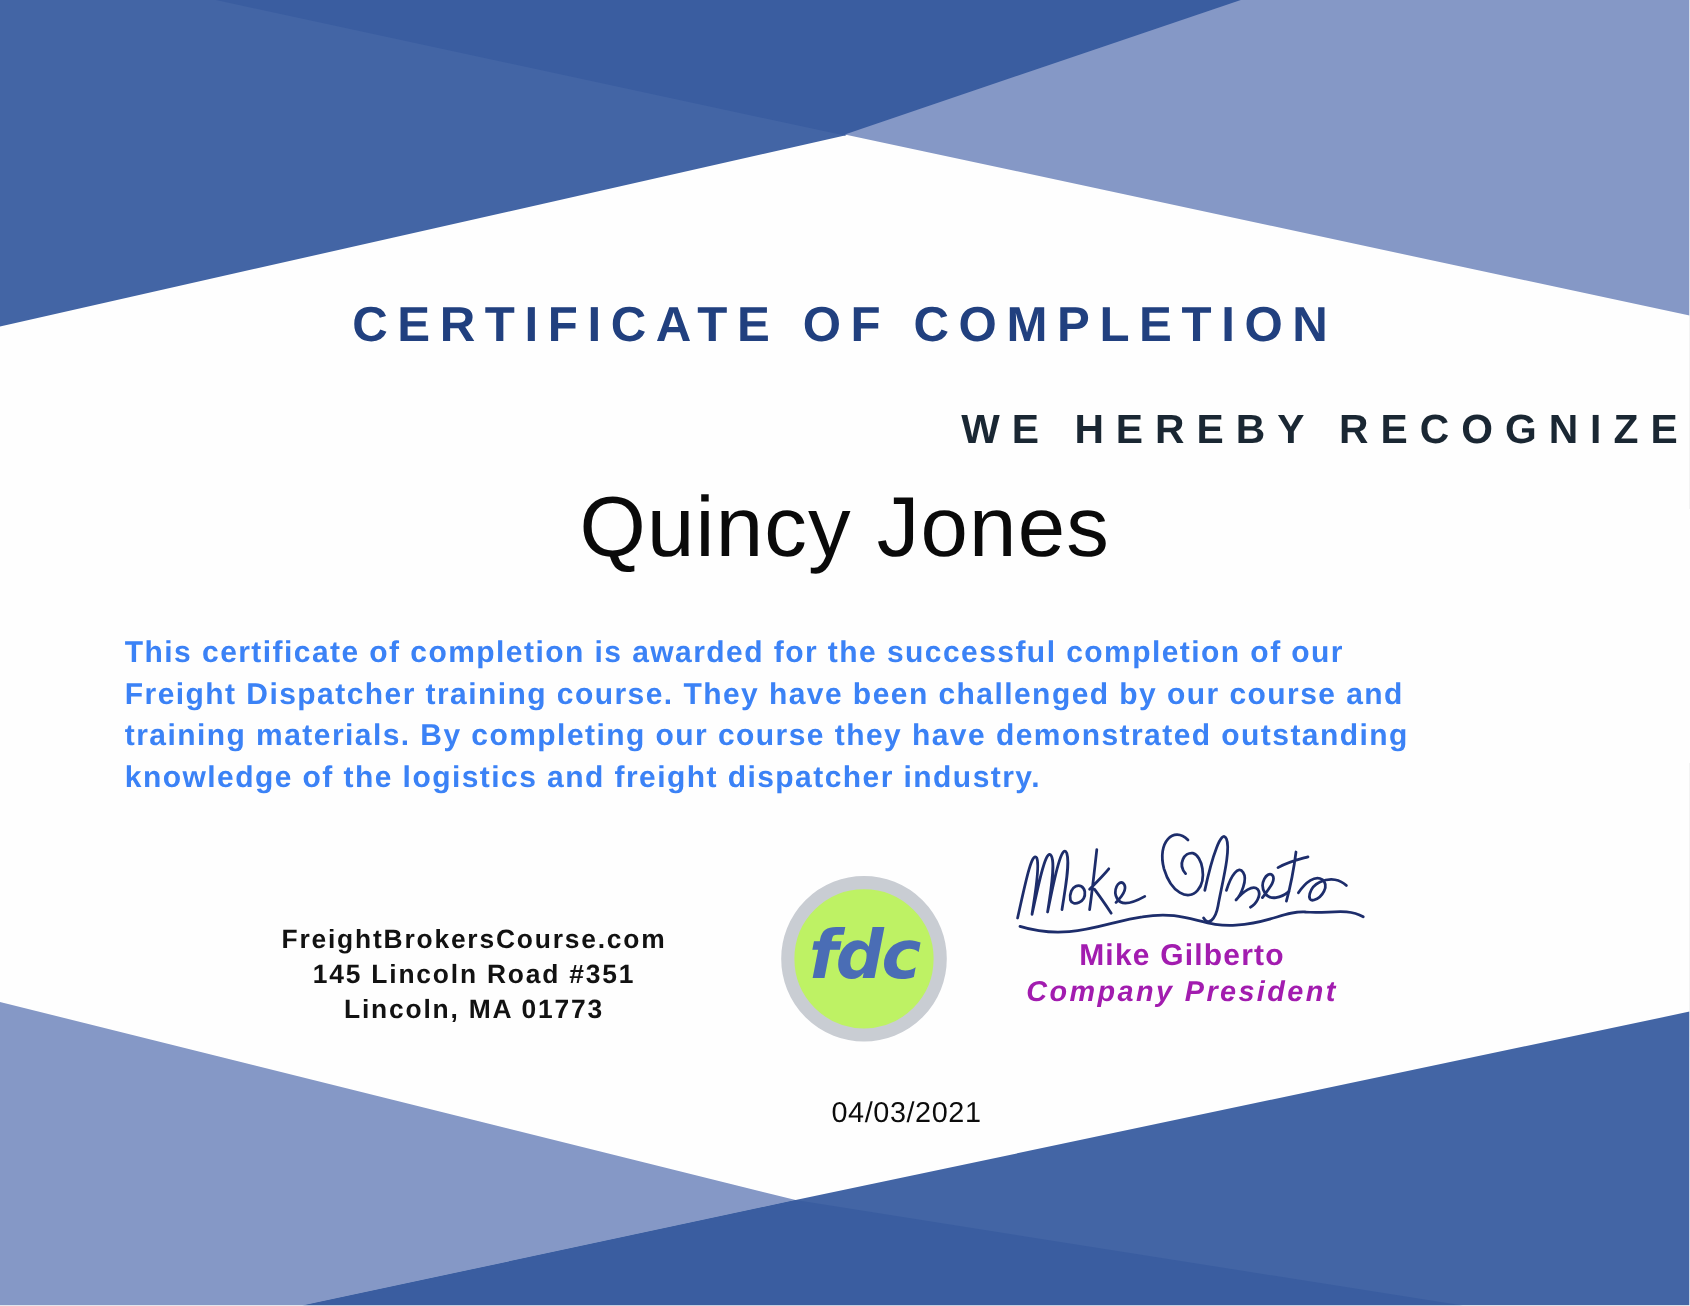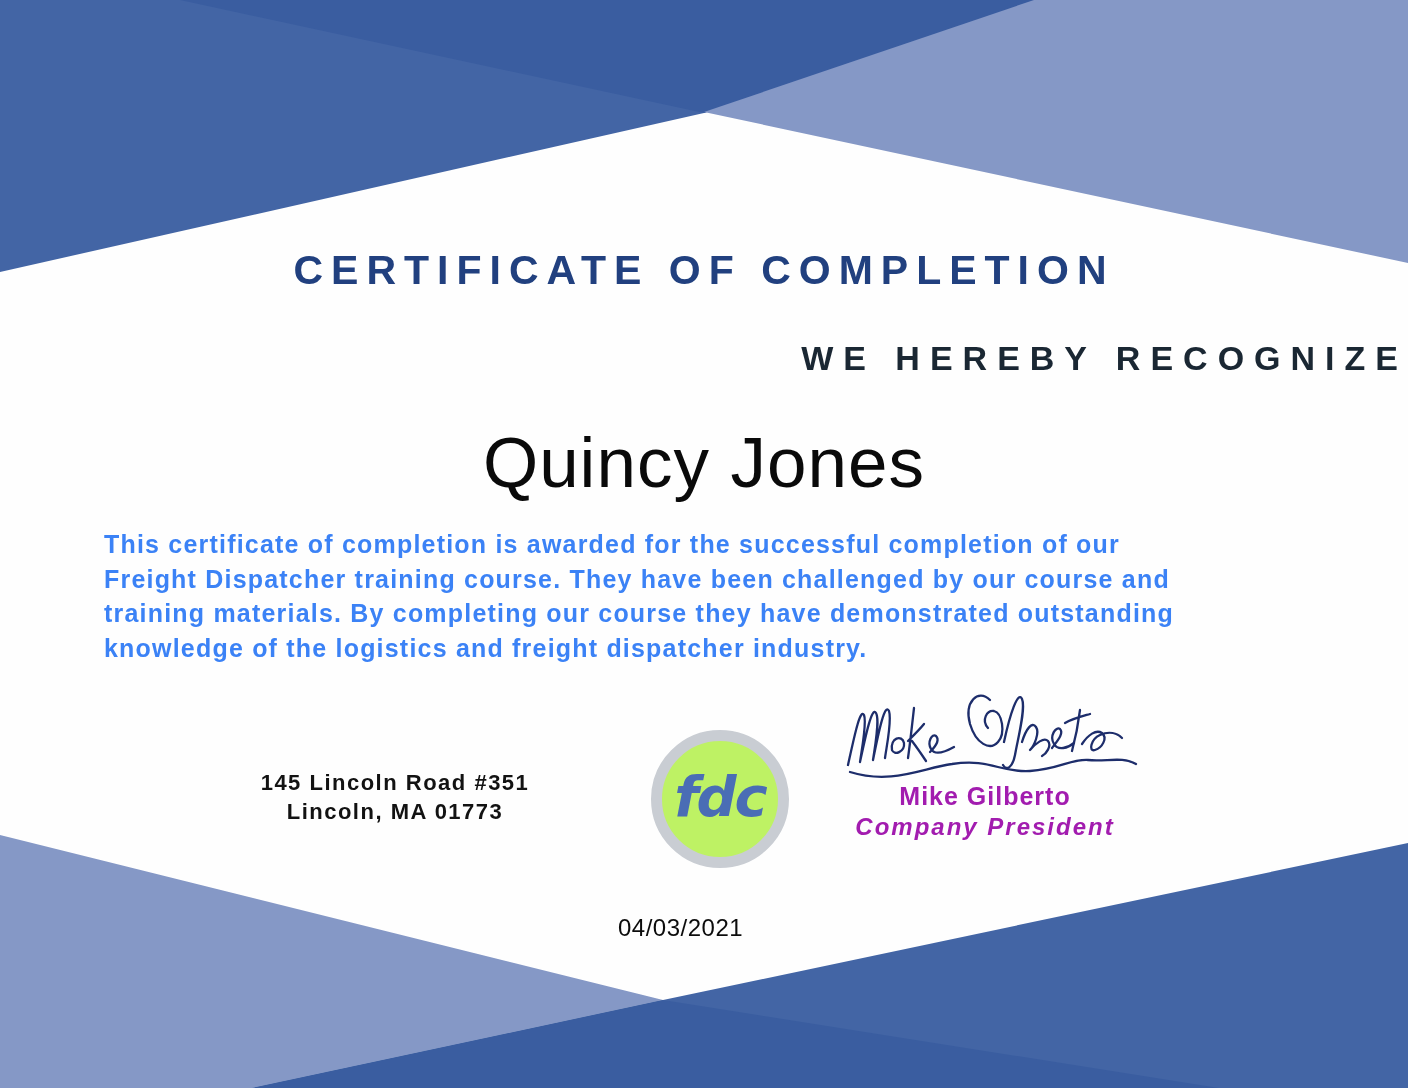--- a/index.html
+++ b/index.html
@@ -19,21 +19,21 @@
     font-size:41px;font-weight:bold;letter-spacing:8px;
     color:#21407f;line-height:42px;
   }
   .subtitle{
     left:0;top:344px;width:1408px;
     text-align:right;
     font-size:34px;font-weight:bold;letter-spacing:10px;
     color:#1a2733;line-height:28px;
   }
   .recipient{
-    left:0;top:427px;width:1408px;
+    left:0;top:404px;width:1408px;
     text-align:center;
     font-size:71px;font-weight:400;letter-spacing:1px;
     color:#0a0a0a;line-height:72px;
   }
   .body-text{
     left:104px;top:527px;width:1210px;
     font-size:25px;font-weight:bold;letter-spacing:1.2px;
     color:#3b82f6;line-height:34.5px;
   }
   .issuer{
@@ -59,21 +59,21 @@
   }
   .signature-svg{left:830px;top:680px;width:320px;height:110px;}
   .signer-block{
     left:835px;top:781px;width:300px;
     text-align:center;color:#a21caf;
   }
   .signer-name{font-size:25px;font-weight:bold;letter-spacing:1px;line-height:30px;}
   .signer-title{font-size:24px;font-weight:bold;font-style:italic;letter-spacing:2px;line-height:31px;}
   .date{
     left:618px;top:914px;width:200px;
-    text-align:left;
+    text-align:right;
     font-size:24px;color:#0c0c0c;line-height:28px;letter-spacing:0.5px;
   }
 </style>
 </head>
 <body>
 
 <div class="certificate">
 
   <svg class="bg-svg" viewBox="0 0 1408 1088" aria-hidden="true">
 
@@ -95,20 +95,21 @@
   <div class="abs recipient">Quincy Jones</div>
 
   <div class="abs body-text">
     <div>This certificate of completion is awarded for the successful completion of our</div>
     <div>Freight Dispatcher training course. They have been challenged by our course and</div>
     <div>training materials. By completing our course they have demonstrated outstanding</div>
     <div>knowledge of the logistics and freight dispatcher industry.</div>
   </div>
 
   <div class="abs issuer">
+    <div>FreightBrokersCourse.com</div>
     <div>145 Lincoln Road #351</div>
     <div>Lincoln, MA 01773</div>
   </div>
 
   <div class="abs logo-badge">
     <span class="logo-text">fdc</span>
   </div>
 
   <svg class="abs signature-svg" viewBox="0 0 320 110" aria-hidden="true">
     <g fill="none" stroke="#1d2d6b" stroke-width="2.3" stroke-linecap="round" stroke-linejoin="round">

